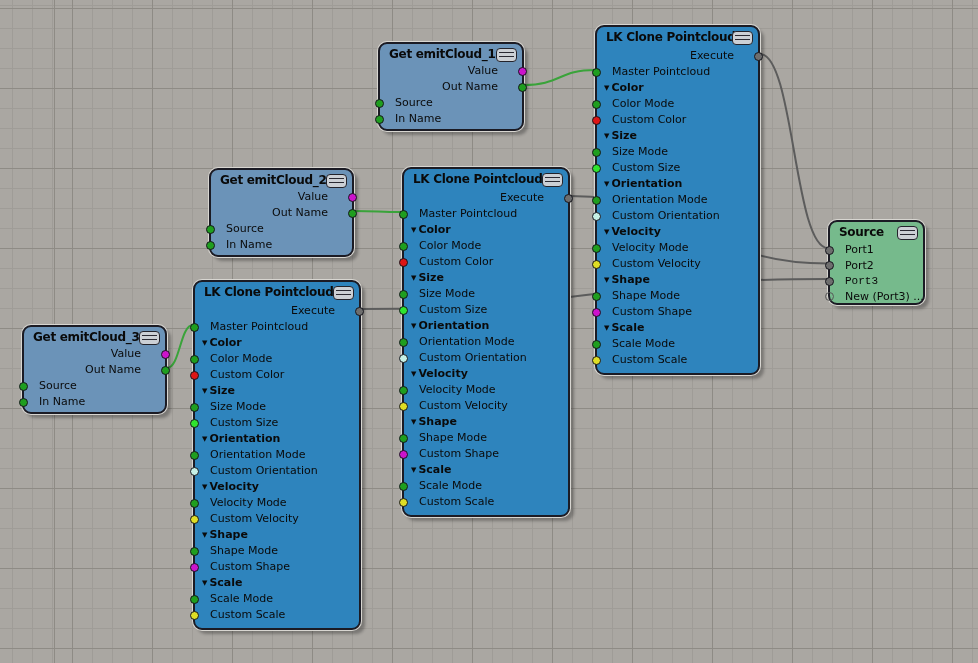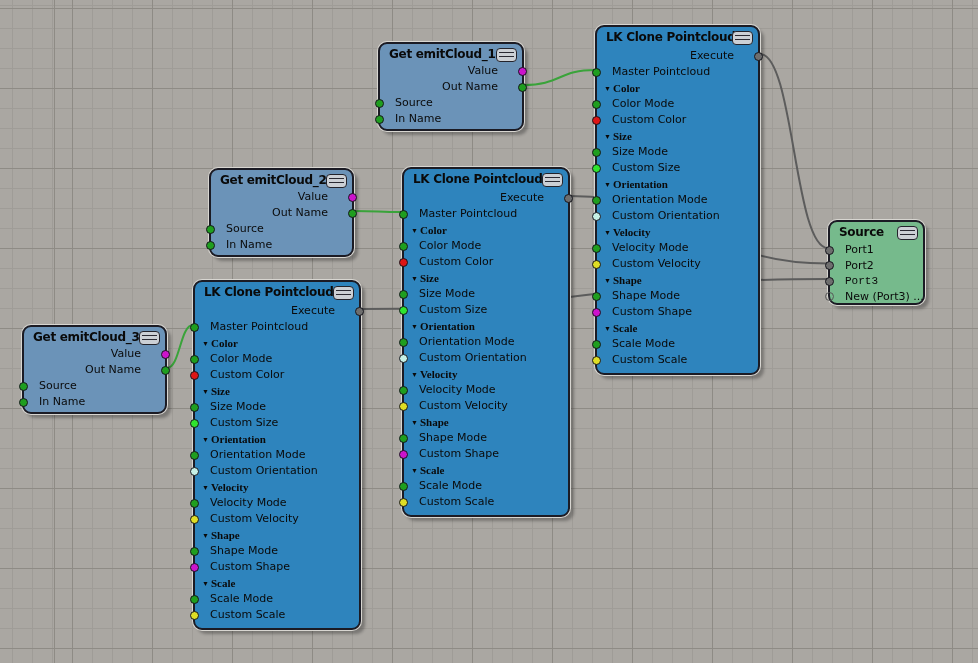--- a/index.html
+++ b/index.html
@@ -38,21 +38,21 @@
     box-sizing:border-box;
   }
   .menu-icon::before,.menu-icon::after{
     content:"";display:block;height:1px;background:#2a2a33;margin:3px 2px 0 2px;
   }
   .row{
     position:absolute;left:0;right:0;height:16px;
     line-height:16px;font-size:11px;white-space:nowrap;
   }
   .row .lbl-in{margin-left:15px;}
-  .row.header{font-weight:bold;font-family:Liberation Serif, serif;}
+  .row.header{font-weight:bold;}
   .row.header .lbl-in{margin-left:7px;}
   .row.out{text-align:right;}
   .row.out .lbl-out{margin-right:24px;}
   .tri{font-size:7px;vertical-align:1px;margin-right:2px;}
   .port{
     position:absolute;width:9px;height:9px;border-radius:50%;
     border:1px solid #16161d;box-sizing:border-box;top:3.5px;
   }
   .port.in{left:-5px;}
   .port.out{right:-5px;}

